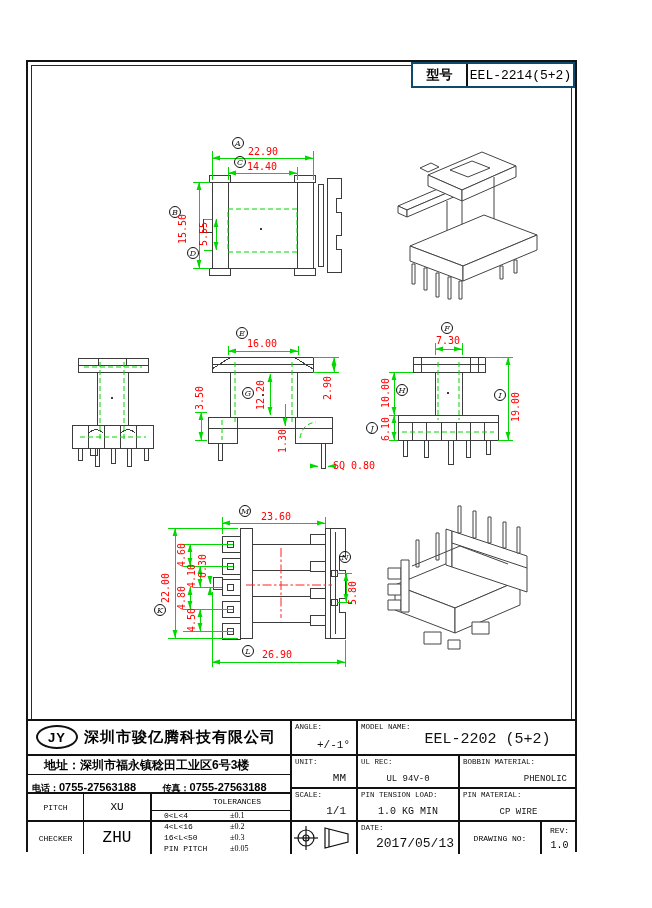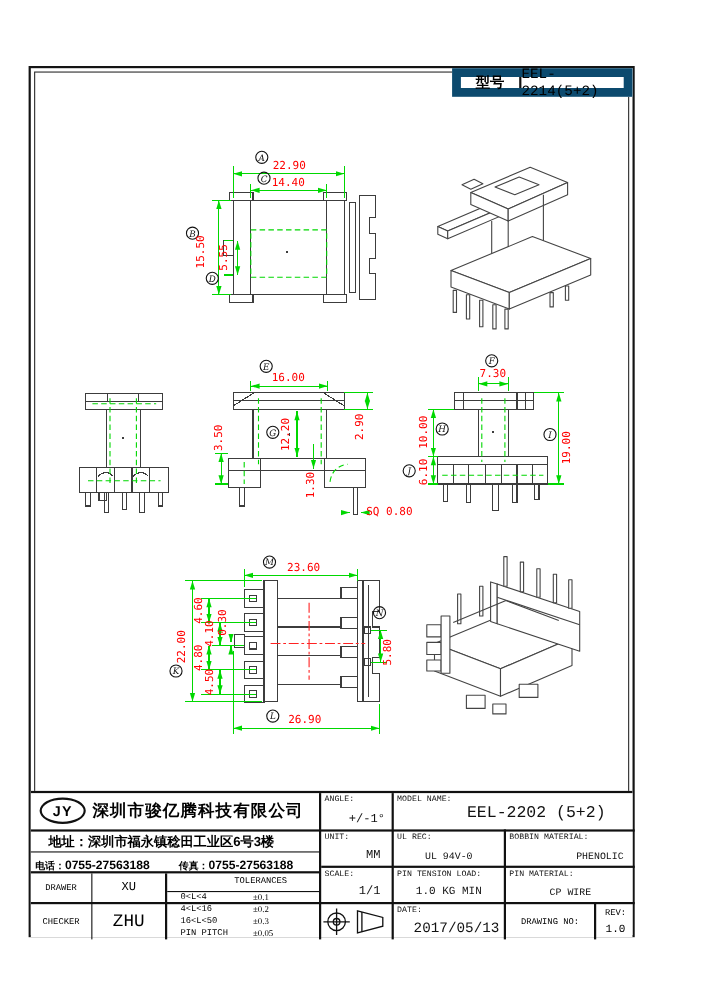--- a/index.html
+++ b/index.html
@@ -19,21 +19,21 @@
   .dtv { transform:translate(-50%,-50%) rotate(-90deg); }
 
   
   .bl { position:absolute; transform:translate(-50%,-50%); width:12px; height:12px;
         border:1px solid #111; border-radius:50%; display:flex; align-items:center;
         justify-content:center; font:italic 8px "DejaVu Serif", serif; color:#111;
         background:transparent; z-index:6; }
 
   
   .mbox { position:absolute; left:411px; top:62px; width:164px; height:26px;
-          border:8px solid #0c4a6e; background:#fff; display:flex; z-index:8; }
+          border:2px solid #0c4a6e; background:#fff; display:flex; z-index:8; }
   .mbox .lab { width:55px; border-right:2px solid #111; display:flex; align-items:center;
                justify-content:center; font:bold 13px "DejaVu Serif", serif; }
   .mbox .val { flex:1; display:flex; align-items:center; justify-content:center;
                font:13px "Liberation Mono", monospace; letter-spacing:0; }
 
   
   .tb { position:absolute; left:28px; top:719px; width:547px; height:133px;
         background:#fff; border-top:2px solid #111; z-index:8; }
   .tb .hl, .tb .vl { position:absolute; background:#111; }
   .cell { position:absolute; }
@@ -371,21 +371,21 @@
     <div class="company-name">深圳市骏亿腾科技有限公司</div>
     <div class="addr-row">
       <span>地址：</span><span>深圳市福永镇稔田工业区6号3楼</span>
     </div>
     <div class="phone-row">
       <span class="zh">电话：</span><span class="num">0755-27563188</span>
       <span class="zh" style="margin-left:22px">传真：</span><span class="num">0755-27563188</span>
     </div>
 
     <div class="cell" style="left:0;top:73px;width:55px;height:26px">
-      <div class="center-lab">DRAWER</div>
+      <div class="center-lab">PITCH</div>
     </div>
     <div class="cell" style="left:56px;top:73px;width:66px;height:26px">
       <div class="center-lab" style="font-size:11px">XU</div>
     </div>
     <div class="cell" style="left:0;top:101px;width:55px;height:32px">
       <div class="center-lab">CHECKER</div>
     </div>
     <div class="cell" style="left:56px;top:101px;width:66px;height:32px">
       <div class="center-lab" style="font-size:16px">ZHU</div>
     </div>

